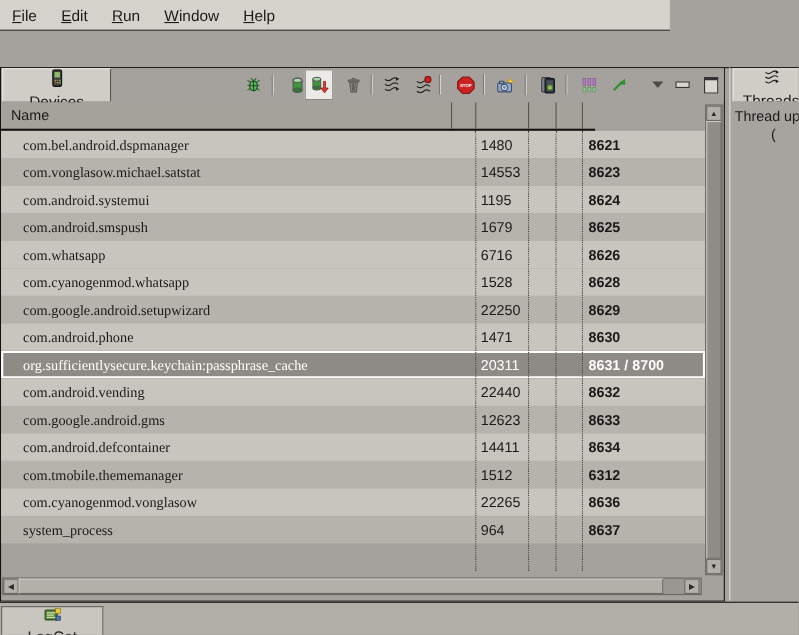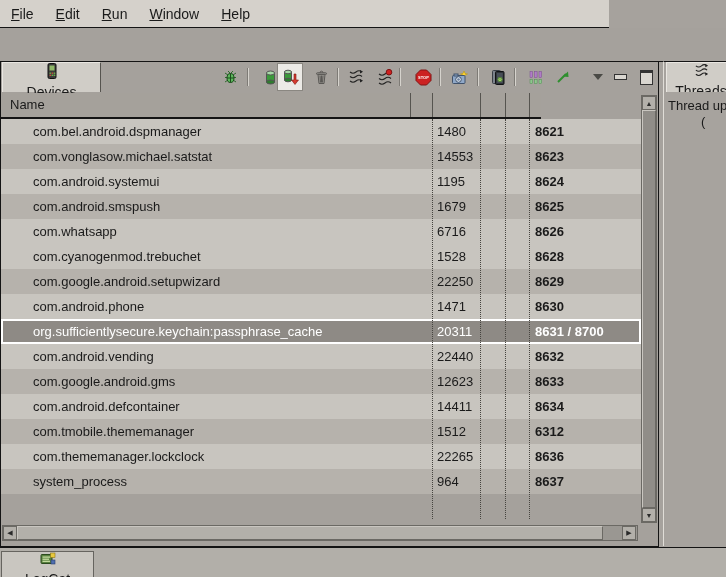--- a/index.html
+++ b/index.html
@@ -54,21 +54,21 @@
     font-size:13px;line-height:24px;
   }
   .thead .hname{padding-left:9px;}
   .hsep{position:absolute;top:0;width:1px;height:24px;background:#56544f;}
   .tbody{position:absolute;left:0;top:57px;width:640px;height:400px;}
   .trow{position:relative;height:25px;font-size:13px;line-height:25px;}
   .trow.light{background:#c8c5bf;}
   .trow.dark{background:#b6b2ac;padding-left:48px;}
   .trow.selected{background:#8e8a85;color:#ffffff;box-shadow:inset 0 0 0 2px #ffffff;}
   .cell{position:absolute;top:0;height:25px;white-space:nowrap;z-index:2;}
-  .cell-name{left:32px;}
+  .cell-name{left:20px;font-family:Liberation Serif, serif;}
   .cell-pid{left:436px;}
   .cell-port{left:534px;font-weight:bold;}
   .colsep{position:absolute;top:57px;height:400px;width:0;border-left:1px dotted #46443f;z-index:1;pointer-events:none;}
   
   .vscroll{position:absolute;left:640px;top:33px;width:16px;height:428px;background:#9a9792;border:1px solid #6b6964;box-sizing:border-box;}
   .sbtn{position:absolute;left:0;width:14px;height:14px;background:#b3b0aa;border:1px solid #6b6964;
         box-sizing:border-box;display:flex;align-items:center;justify-content:center;
         font-size:7px;color:#2a2a2a;}
   .vthumb{position:absolute;left:0;top:14px;width:14px;height:398px;background:#908d88;
           border:1px solid #6b6964;border-top-color:#c9c6c0;border-left-color:#c9c6c0;box-sizing:border-box;}
@@ -299,21 +299,21 @@
     <span class="cell cell-name">com.android.smspush</span>
     <span class="cell cell-pid">1679</span>
     <span class="cell cell-port">8625</span>
   </div>
       <div class="trow light">
     <span class="cell cell-name">com.whatsapp</span>
     <span class="cell cell-pid">6716</span>
     <span class="cell cell-port">8626</span>
   </div>
       <div class="trow light">
-    <span class="cell cell-name">com.cyanogenmod.trebuchet</span>
+    <span class="cell cell-name">com.cyanogenmod.whatsapp</span>
     <span class="cell cell-pid">1528</span>
     <span class="cell cell-port">8628</span>
   </div>
       <div class="trow dark">
     <span class="cell cell-name">com.google.android.setupwizard</span>
     <span class="cell cell-pid">22250</span>
     <span class="cell cell-port">8629</span>
   </div>
       <div class="trow light">
     <span class="cell cell-name">com.android.phone</span>
@@ -339,21 +339,21 @@
     <span class="cell cell-name">com.android.defcontainer</span>
     <span class="cell cell-pid">14411</span>
     <span class="cell cell-port">8634</span>
   </div>
       <div class="trow dark">
     <span class="cell cell-name">com.tmobile.thememanager</span>
     <span class="cell cell-pid">1512</span>
     <span class="cell cell-port">6312</span>
   </div>
       <div class="trow light">
-    <span class="cell cell-name">com.thememanager.lockclock</span>
+    <span class="cell cell-name">com.cyanogenmod.vonglasow</span>
     <span class="cell cell-pid">22265</span>
     <span class="cell cell-port">8636</span>
   </div>
       <div class="trow dark">
     <span class="cell cell-name">system_process</span>
     <span class="cell cell-pid">964</span>
     <span class="cell cell-port">8637</span>
   </div>
     </div>
   <div class="colsep" style="left:431px;"></div>

